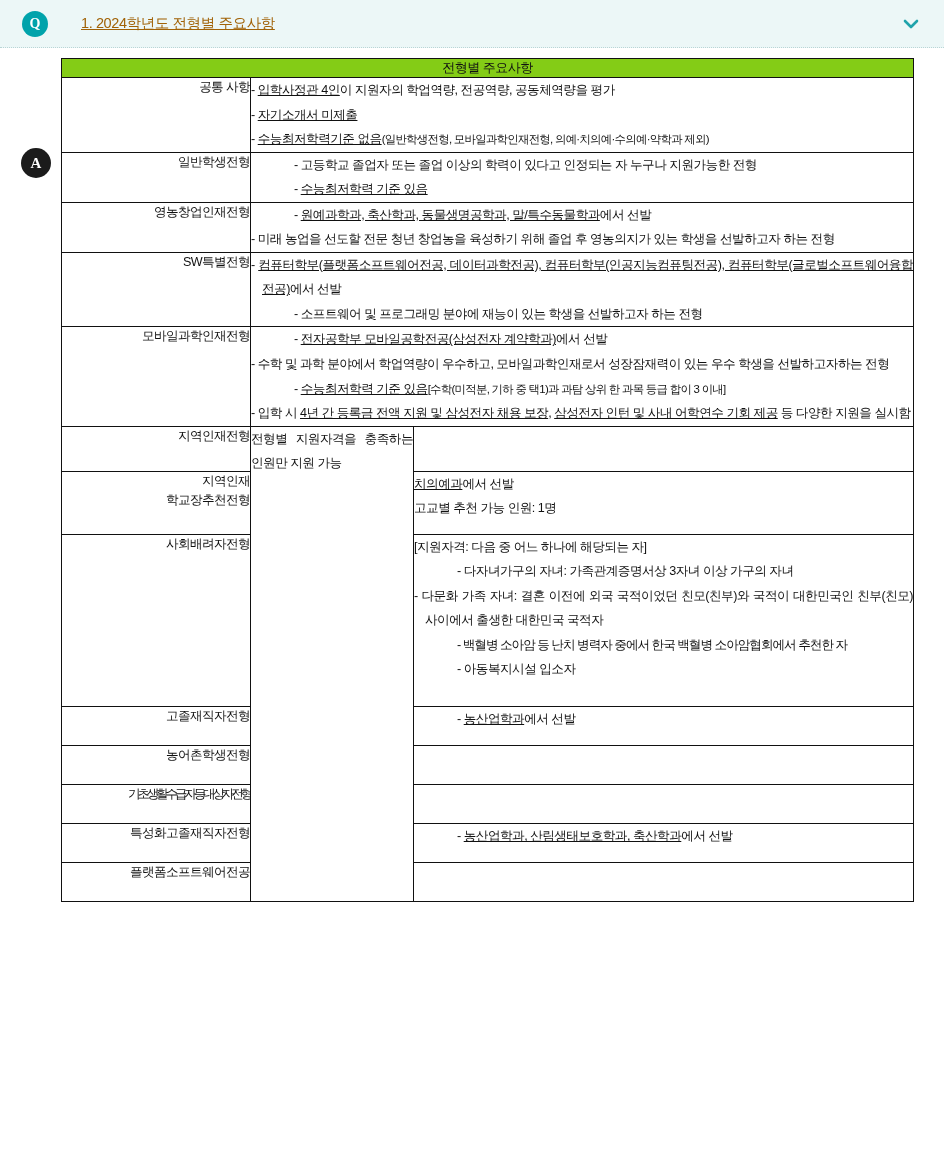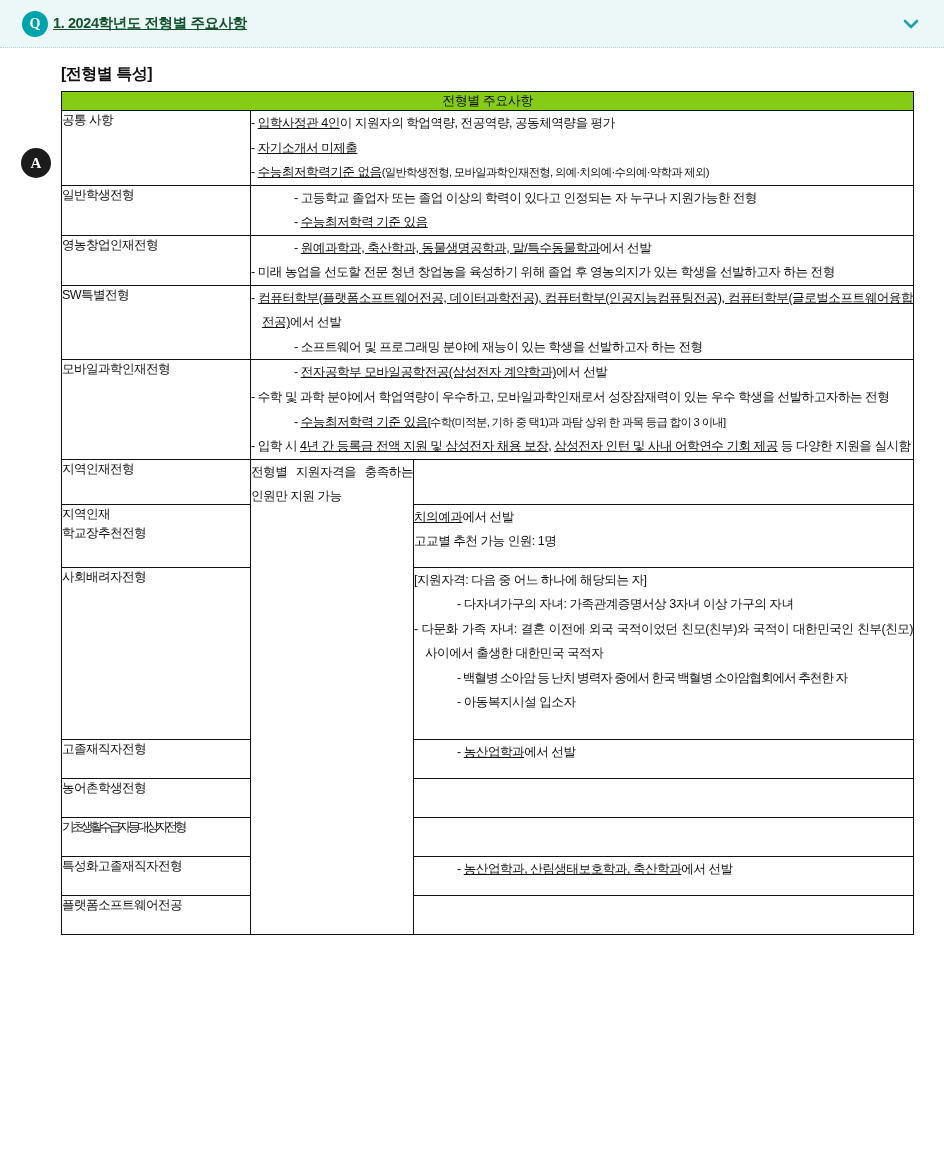--- a/index.html
+++ b/index.html
@@ -20,23 +20,23 @@
   }
   .q-badge{
     width:26px;height:26px;border-radius:50%;
     background:#00a3ab;color:#fff;
     font-size:14px;font-weight:bold;
     display:flex;align-items:center;justify-content:center;
     margin-left:22px;flex:0 0 auto;
     font-family:"Liberation Serif",serif;
   }
   .q-title{
-    margin-left:5px;
-    font-size:14.5px;font-weight:bold;
-    color:#14532d;
+    margin-left:33px;
+    font-size:14.5px;font-weight:normal;
+    color:#a16207;
     text-decoration:underline;
     letter-spacing:-0.4px;
     white-space:nowrap;
   }
   .chev{
     position:absolute;right:22px;top:50%;
     transform:translateY(-50%);
     width:22px;height:22px;
     display:flex;align-items:center;justify-content:center;
   }
@@ -73,21 +73,21 @@
     vertical-align:top;
   }
   .thead td{
     background:#84cc16;
     text-align:center;
     font-size:13px;
     padding:9px 0 10px;
     letter-spacing:-0.5px;
   }
   .cat{
-    text-align:left;
+    text-align:right;
     vertical-align:middle;
     padding:6px 3px;
     line-height:1.55;
     letter-spacing:-0.6px;
   }
   .cat.squeeze{
     letter-spacing:-3.2px;
     white-space:nowrap;
     overflow:hidden;
   }
@@ -125,21 +125,20 @@
   <div class="q-title">1. 2024학년도 전형별 주요사항</div>
   <div class="chev">
     <svg width="20" height="20" viewBox="0 0 20 20" aria-hidden="true">
       <path d="M4 7 L10 13 L16 7" fill="none" stroke="#1fa3ab" stroke-width="2.6" stroke-linecap="round" stroke-linejoin="round"></path>
     </svg>
   </div>
 </div>
 
 <div class="answer">
   <div class="a-badge">A</div>
-  <div class="sec-title">[전형별 특성]</div>
 
   <table class="t">
     <colgroup>
       <col style="width:189px">
       <col style="width:163px">
       <col style="width:500px">
     </colgroup>
     <tbody>
       <tr class="thead">
         <td colspan="3">전형별 주요사항</td>

